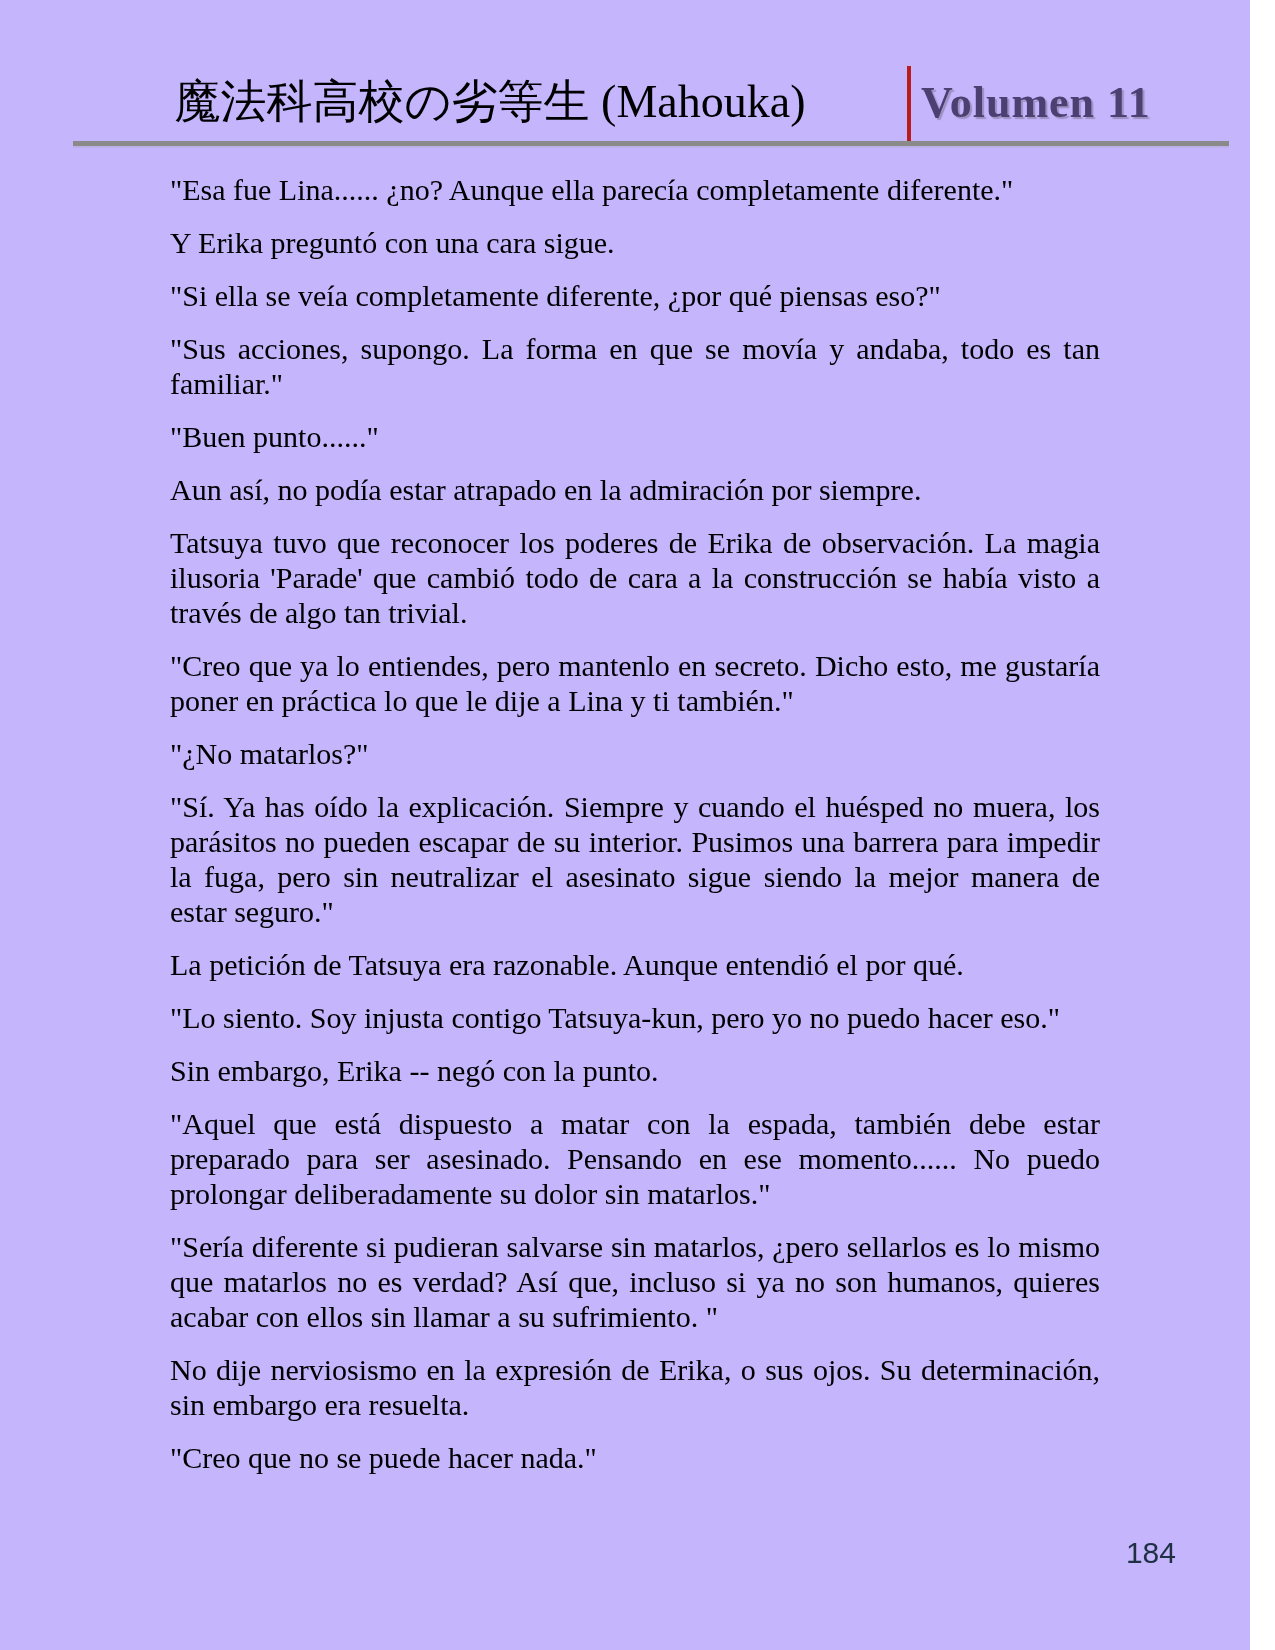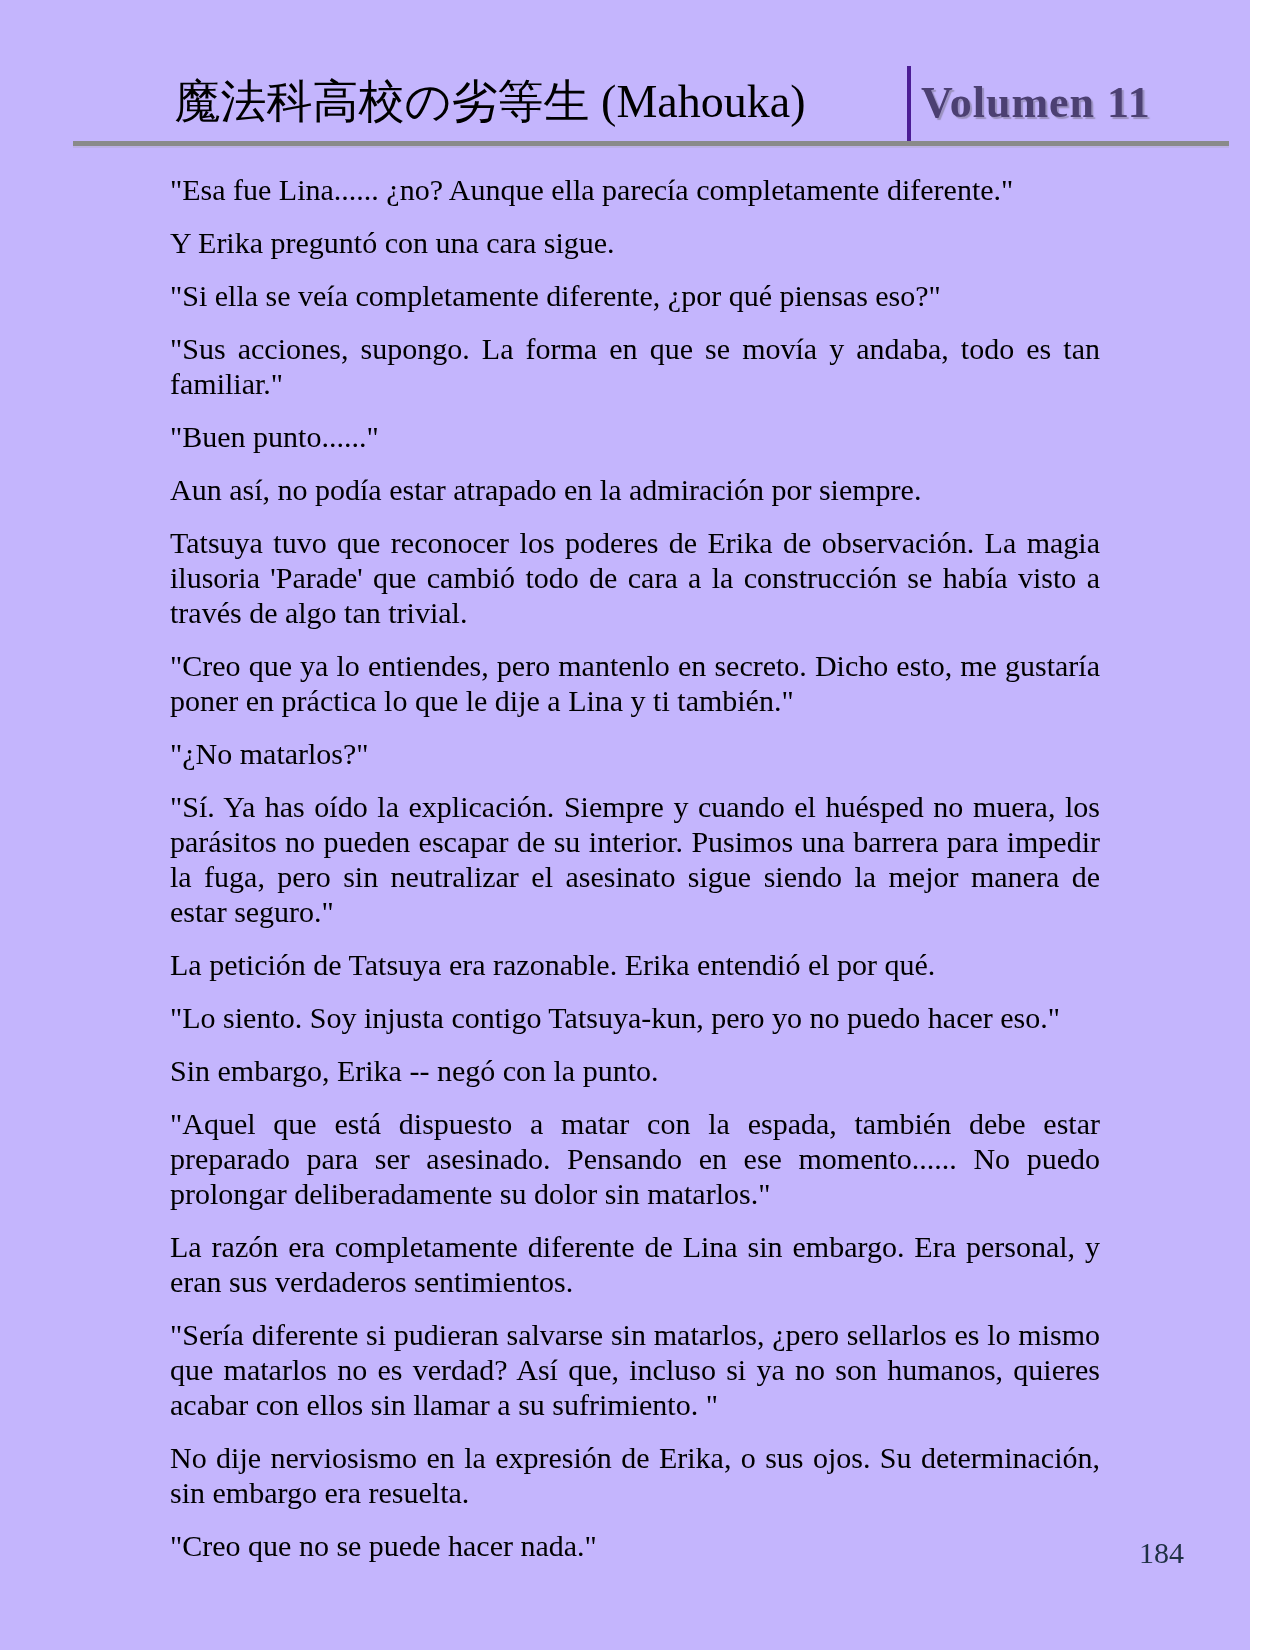--- a/index.html
+++ b/index.html
@@ -34,21 +34,21 @@
     flex: 1;
     text-align: center;
     font-size: 46px;
     line-height: 1.15;
     padding: 10px 0 12px 0;
     color: #000000;
     white-space: nowrap;
   }
   .header-volume-cell {
     width: 308px;
-    border-left: 4px solid #4c1d95;
+    border-left: 4px solid #b91c1c;
     padding: 8px 0 10px 10px;
     display: flex;
     align-items: center;
   }
   .header-volume {
     font-family: "Liberation Serif", serif;
     font-weight: 700;
     font-size: 44px;
     letter-spacing: 1px;
     color: #4c4072;
@@ -67,23 +67,23 @@
     text-align: justify;
   }
   .content p {
     margin: 0 0 18px 0;
     padding: 0;
   }
 
   
   .page-number {
     position: absolute;
-    right: 66px;
+    right: 74px;
     top: 1536px;
-    font-family: Liberation Serif, serif;
+    font-family: Liberation Sans, sans-serif;
     font-size: 30px;
     color: #1f3044;
   }
 </style>
 </head>
 <body>
 
 <div class="page">
 
   <header class="header">
@@ -110,29 +110,28 @@
       <p>Aun así, no podía estar atrapado en la admiración por siempre.</p>
 
       <p>Tatsuya tuvo que reconocer los poderes de Erika de observación. La magia ilusoria 'Parade' que cambió todo de cara a la construcción se había visto a través de algo tan trivial.</p>
 
       <p>"Creo que ya lo entiendes, pero mantenlo en secreto. Dicho esto, me gustaría poner en práctica lo que le dije a Lina y ti también."</p>
 
       <p>"¿No matarlos?"</p>
 
       <p>"Sí. Ya has oído la explicación. Siempre y cuando el huésped no muera, los parásitos no pueden escapar de su interior. Pusimos una barrera para impedir la fuga, pero sin neutralizar el asesinato sigue siendo la mejor manera de estar seguro."</p>
 
-      <p>La petición de Tatsuya era razonable. Erika entendió el por qué.</p>
+      <p>La petición de Tatsuya era razonable. Aunque entendió el por qué.</p>
 
       <p>"Lo siento. Soy injusta contigo Tatsuya-kun, pero yo no puedo hacer eso."</p>
 
       <p>Sin embargo, Erika -- negó con la punto.</p>
 
       <p>"Aquel que está dispuesto a matar con la espada, también debe estar preparado para ser asesinado. Pensando en ese momento...... No puedo prolongar deliberadamente su dolor sin matarlos."</p>
 
-      <p>La razón era completamente diferente de Lina sin embargo. Era personal, y eran sus verdaderos sentimientos.</p>
 
       <p>"Sería diferente si pudieran salvarse sin matarlos, ¿pero sellarlos es lo mismo que matarlos no es verdad? Así que, incluso si ya no son humanos, quieres acabar con ellos sin llamar a su sufrimiento. "</p>
 
       <p>No dije nerviosismo en la expresión de Erika, o sus ojos. Su determinación, sin embargo era resuelta.</p>
 
       <p>"Creo que no se puede hacer nada."</p>
     </main>
 
   <div class="page-number">184</div>
 

